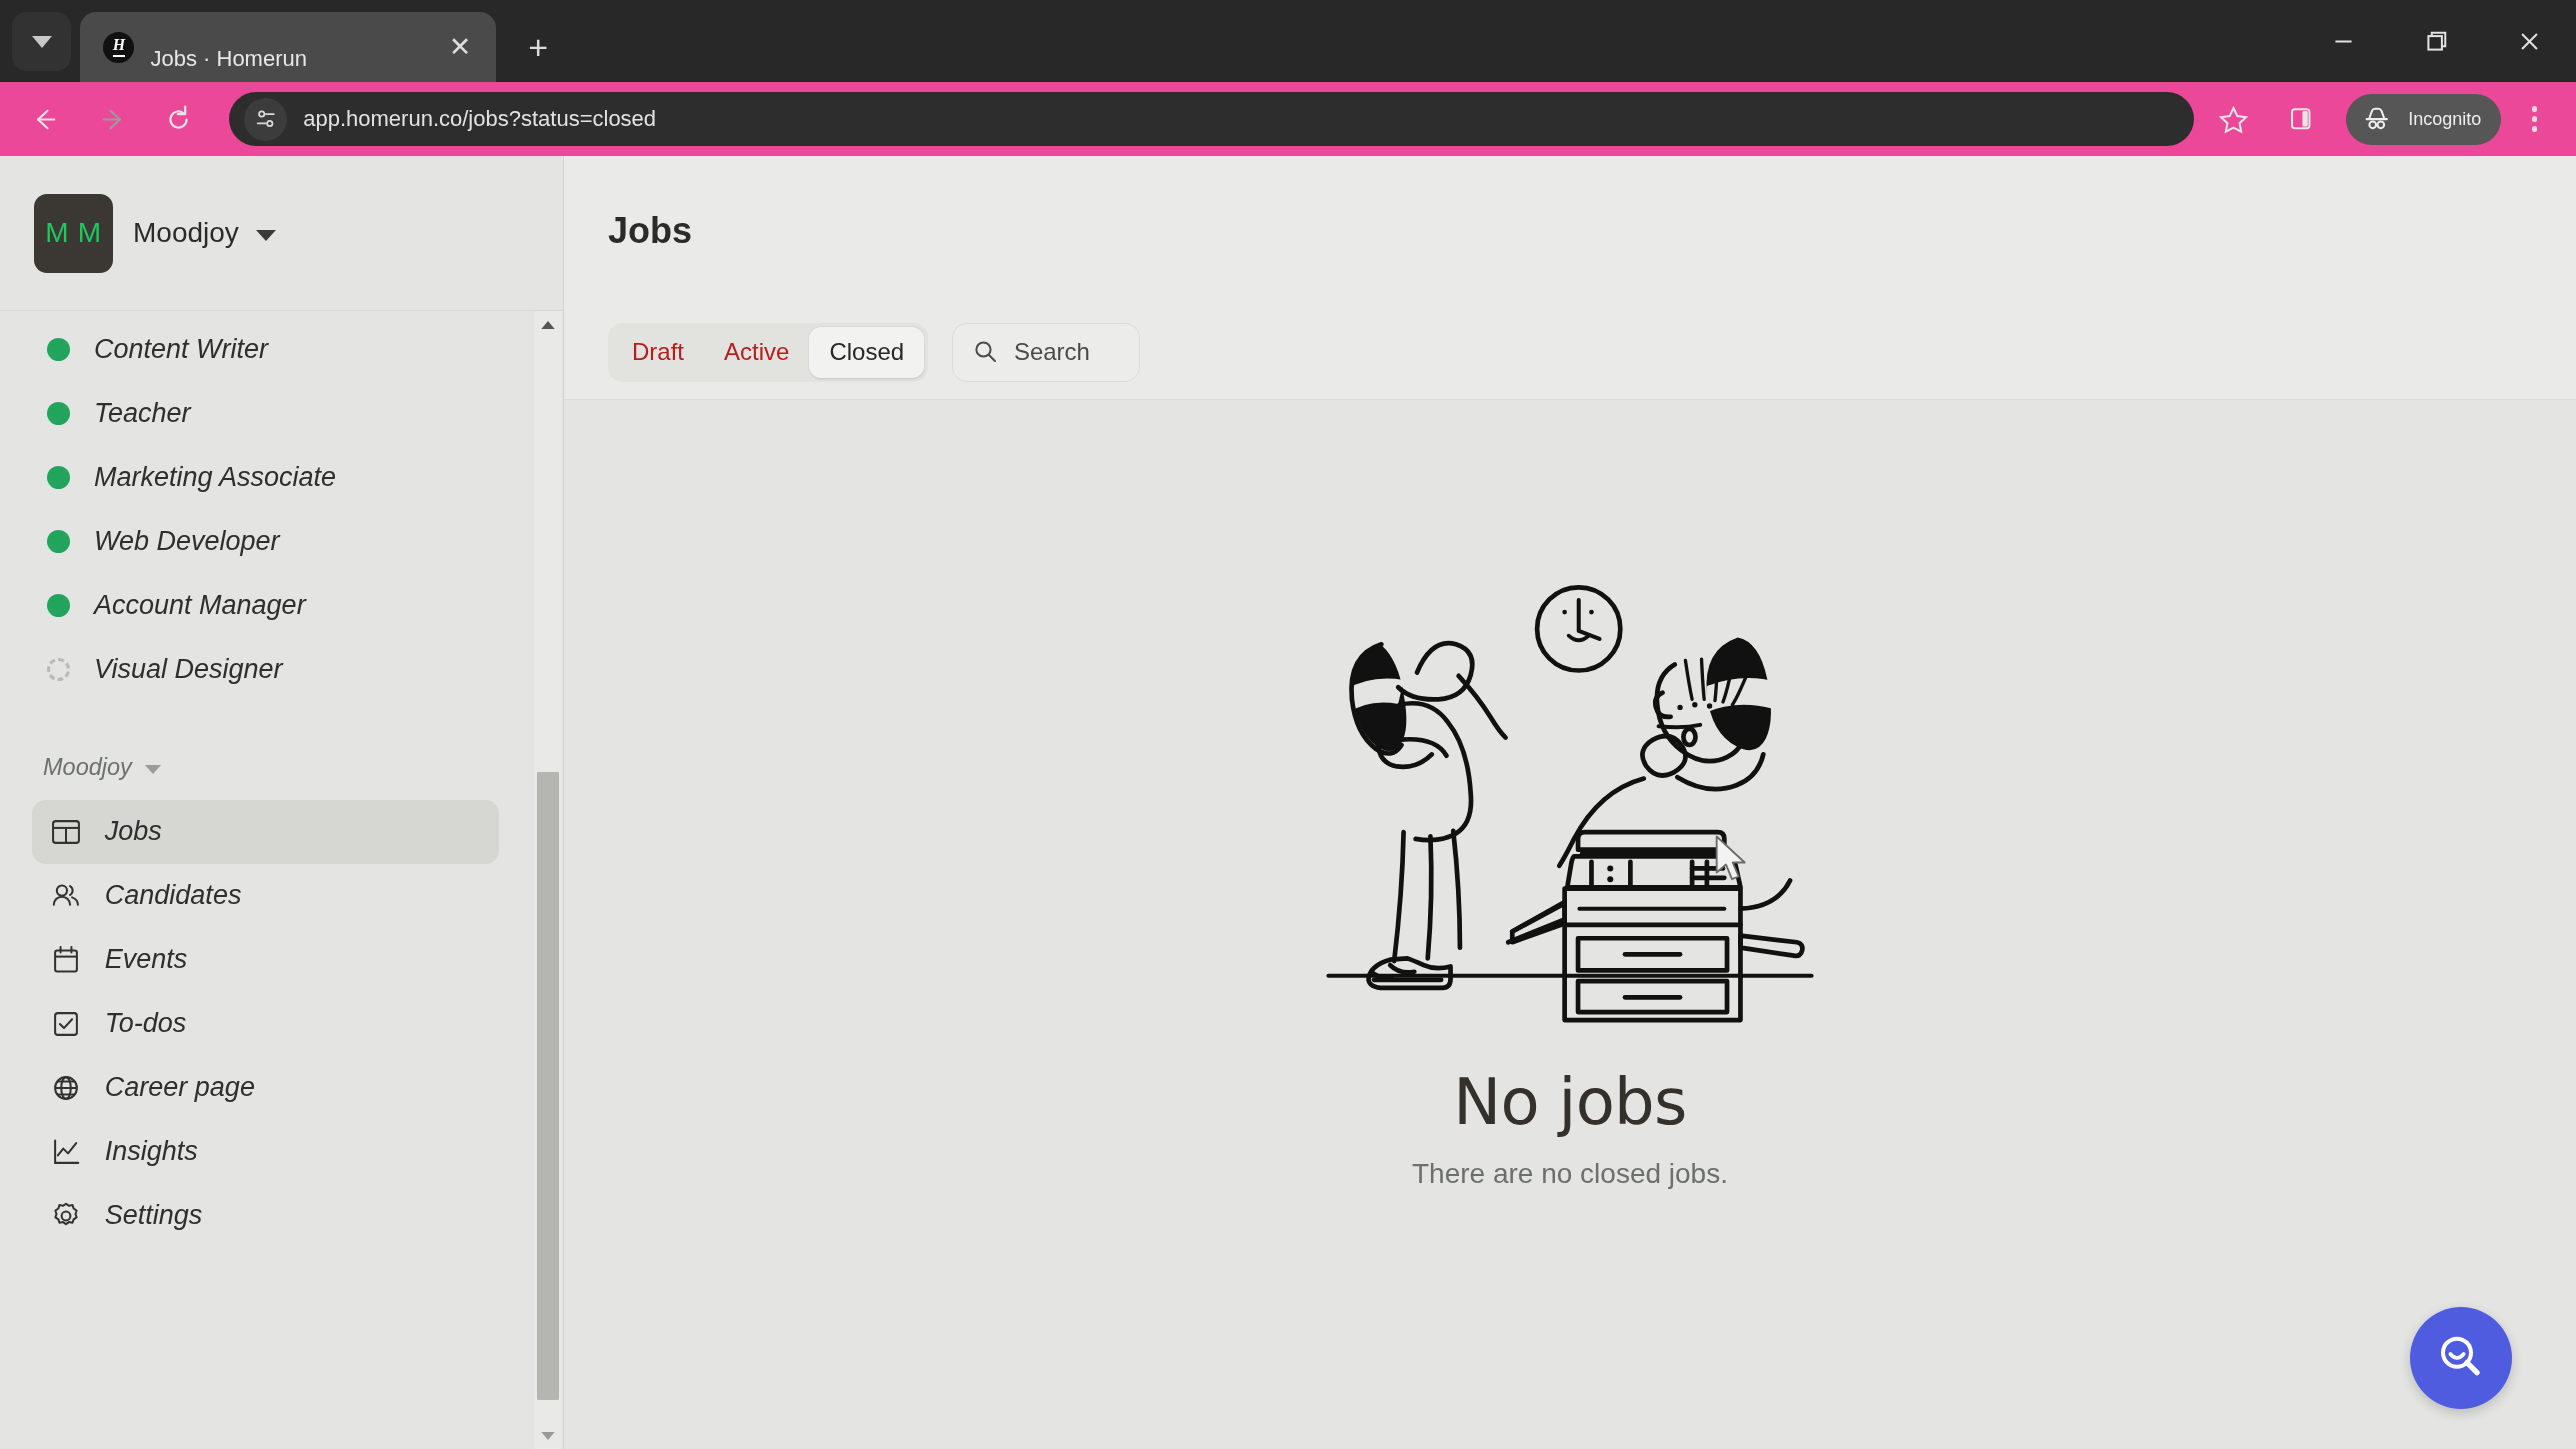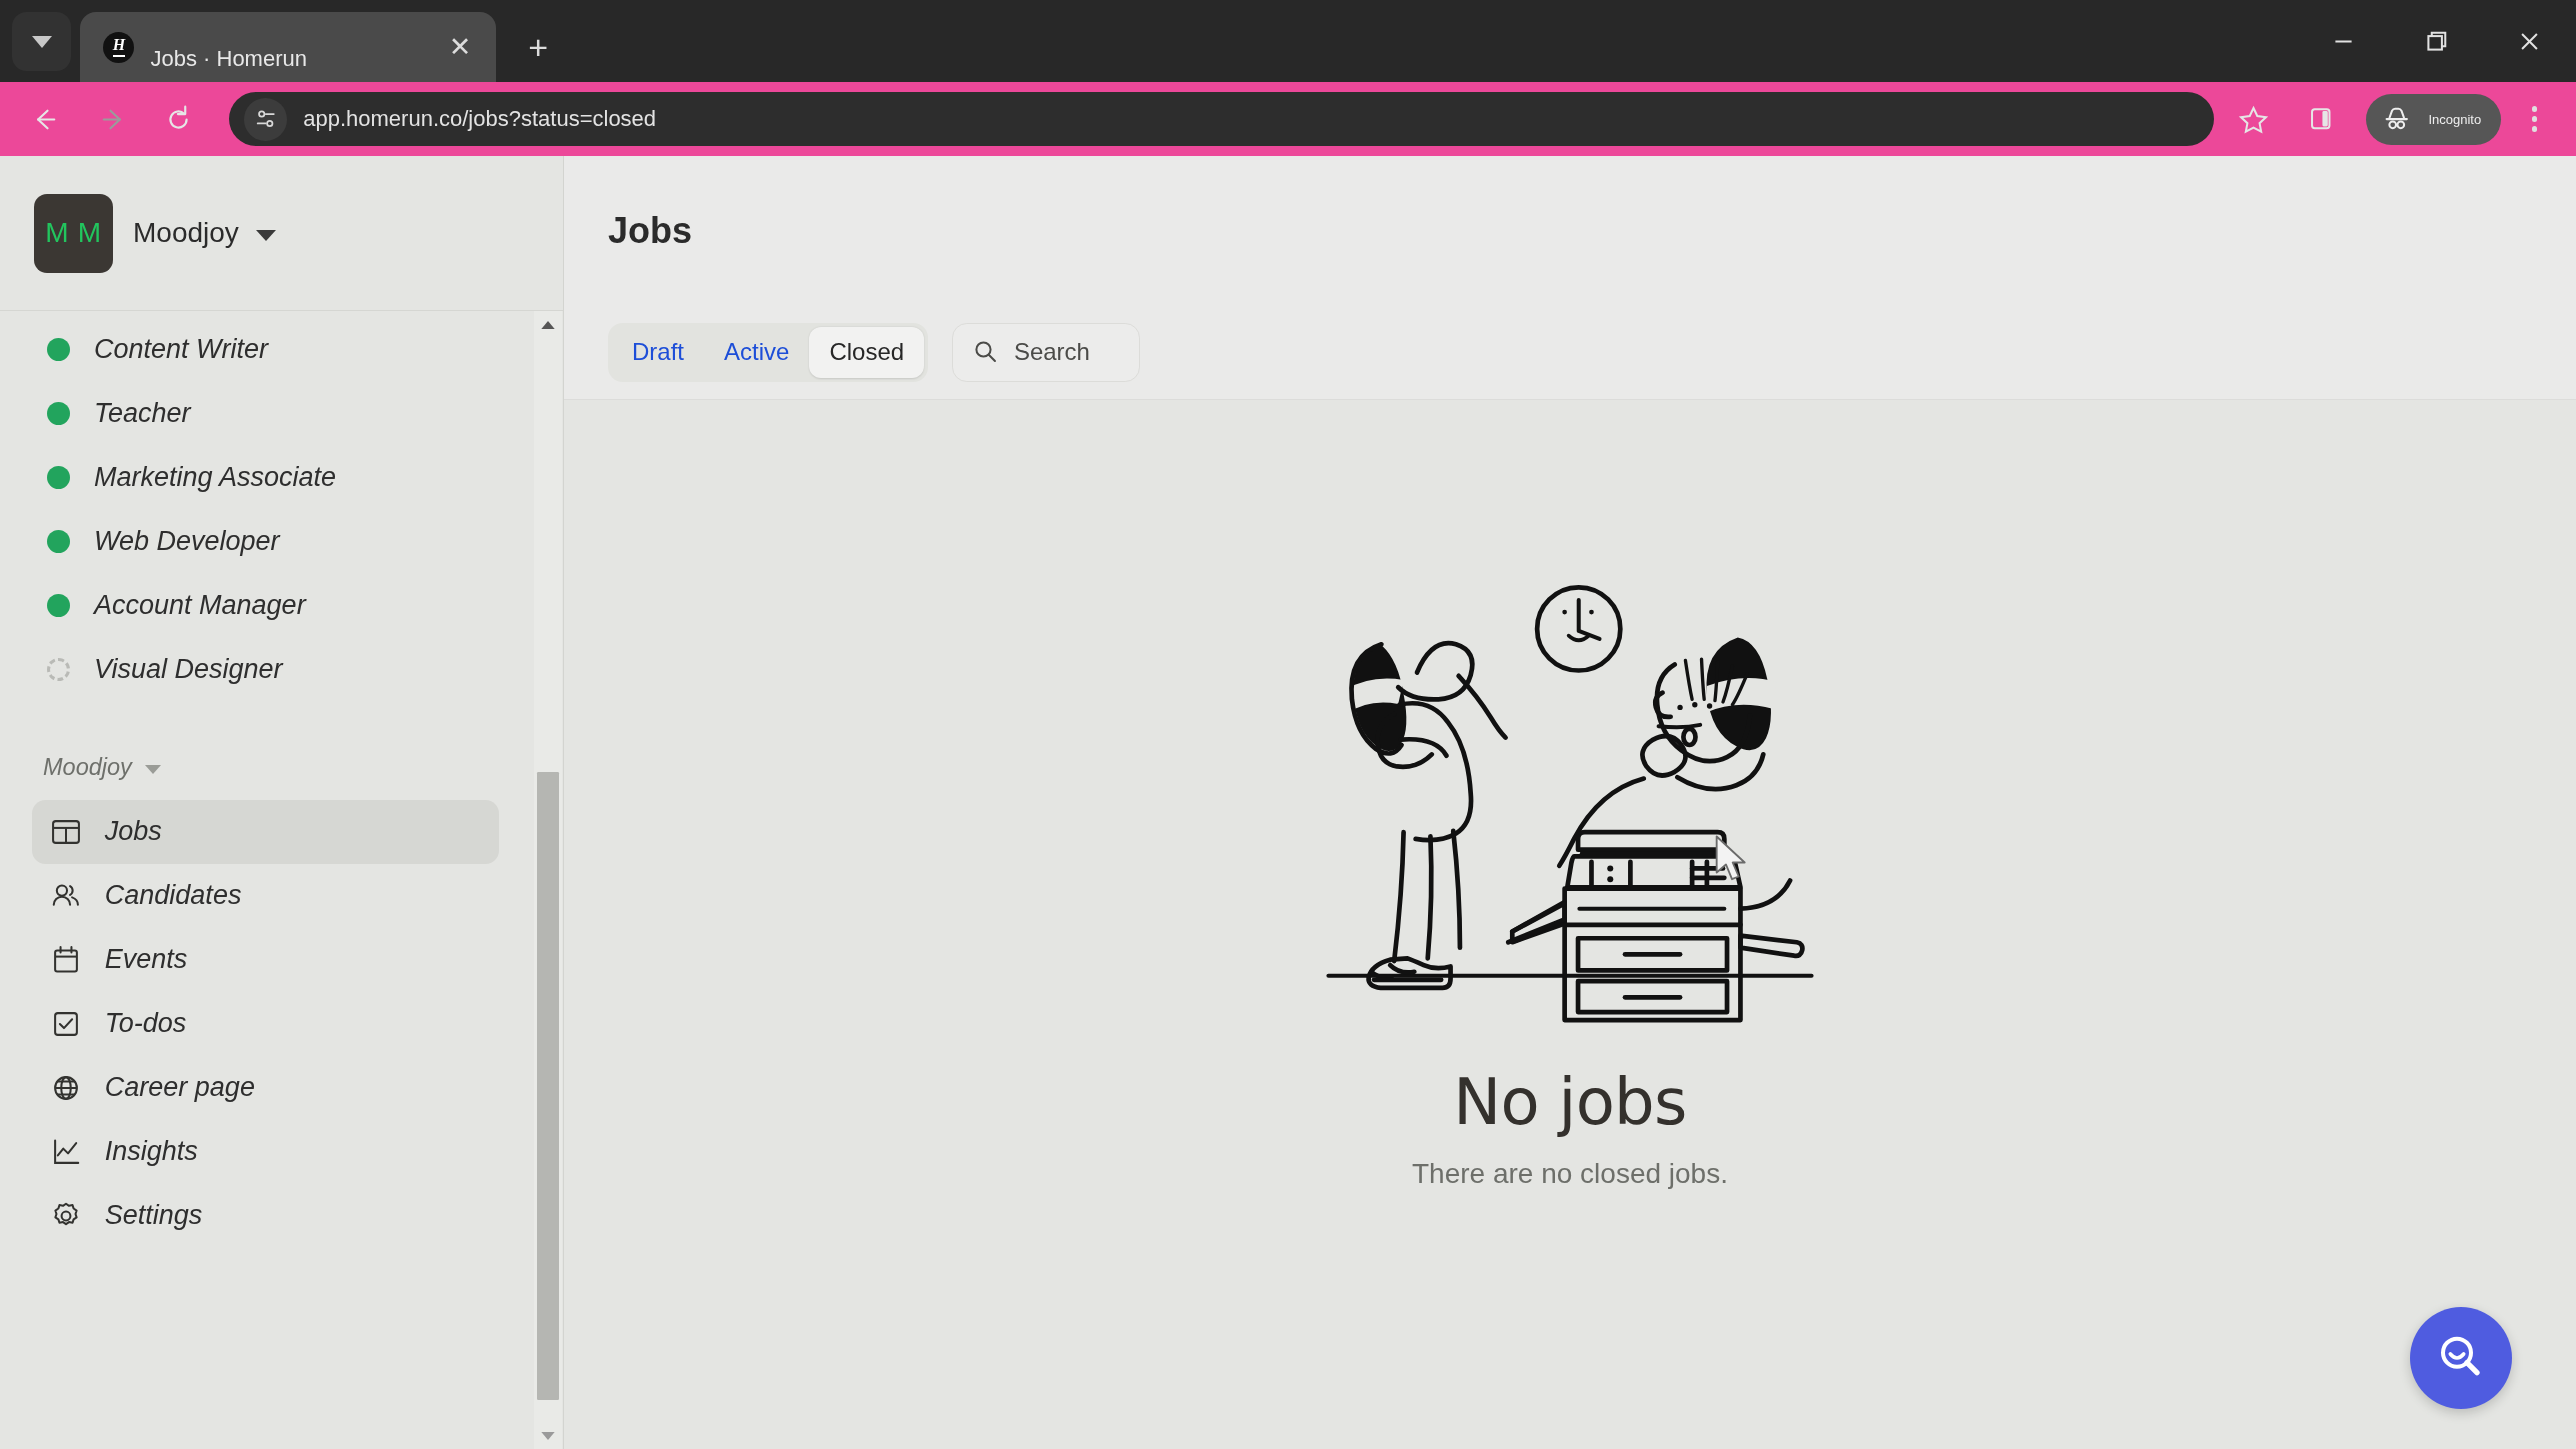--- a/index.html
+++ b/index.html
@@ -125,21 +125,21 @@
     white-space: nowrap; overflow: hidden; flex: 1;
   }
   .incognito-pill {
     height: 51px;
     background: #565656;
     border-radius: 25.5px;
     display: flex; align-items: center;
     padding: 0 20px 0 16px;
     margin-left: 6.7px;
   }
-  .incognito-pill .lbl { color: #eee; font-size: 13px; margin-left: 17px; white-space: nowrap; }
+  .incognito-pill .lbl { color: #eee; font-size: 18px; margin-left: 17px; white-space: nowrap; }
   .kebab {
     width: 48px; height: 56px;
     display: flex; flex-direction: column; align-items: center; justify-content: center;
     gap: 4.7px; margin-left: 9.4px;
   }
   .kebab i { width: 5.4px; height: 5.4px; border-radius: 50%; background: #e0e0e0; display: block; }
 
   
   .app { flex: 1; display: flex; min-height: 0; background: #e4e5e2; }
 
@@ -287,21 +287,21 @@
     background: #e2e3df;
     border-radius: 14.8px;
     height: 59px;
     display: flex; align-items: center;
     padding: 0 4px;
   }
   .seg {
     height: 51px;
     padding: 0 20px;
     display: flex; align-items: center;
-    font-size: 24px; color: #1d4ed8;
+    font-size: 24px; color: #b91c1c;
     border-radius: 12px;
   }
   .seg.active {
     background: #f2f2f1;
     color: #272727;
     box-shadow: 0 0.7px 2px rgba(0,0,0,.12);
   }
   .searchbox {
     height: 59px;
     min-width: 188px;

